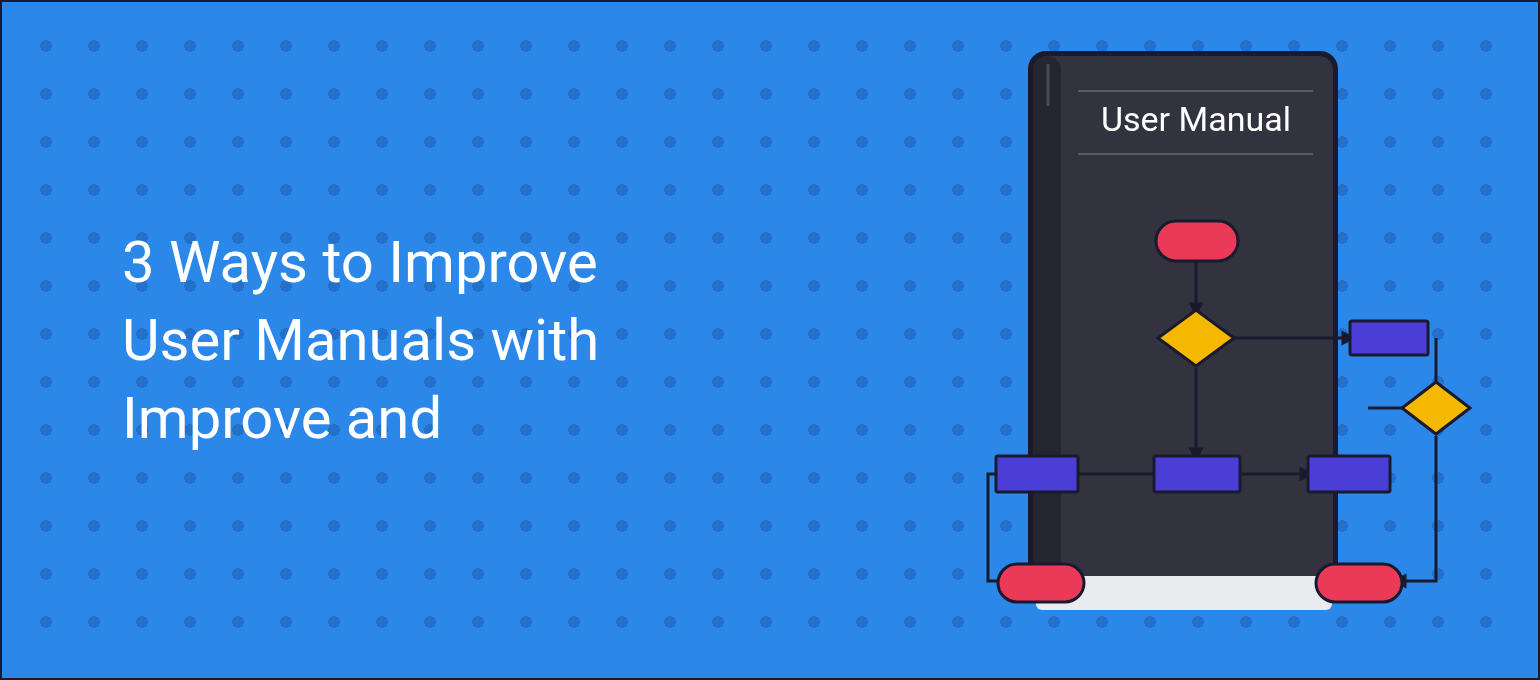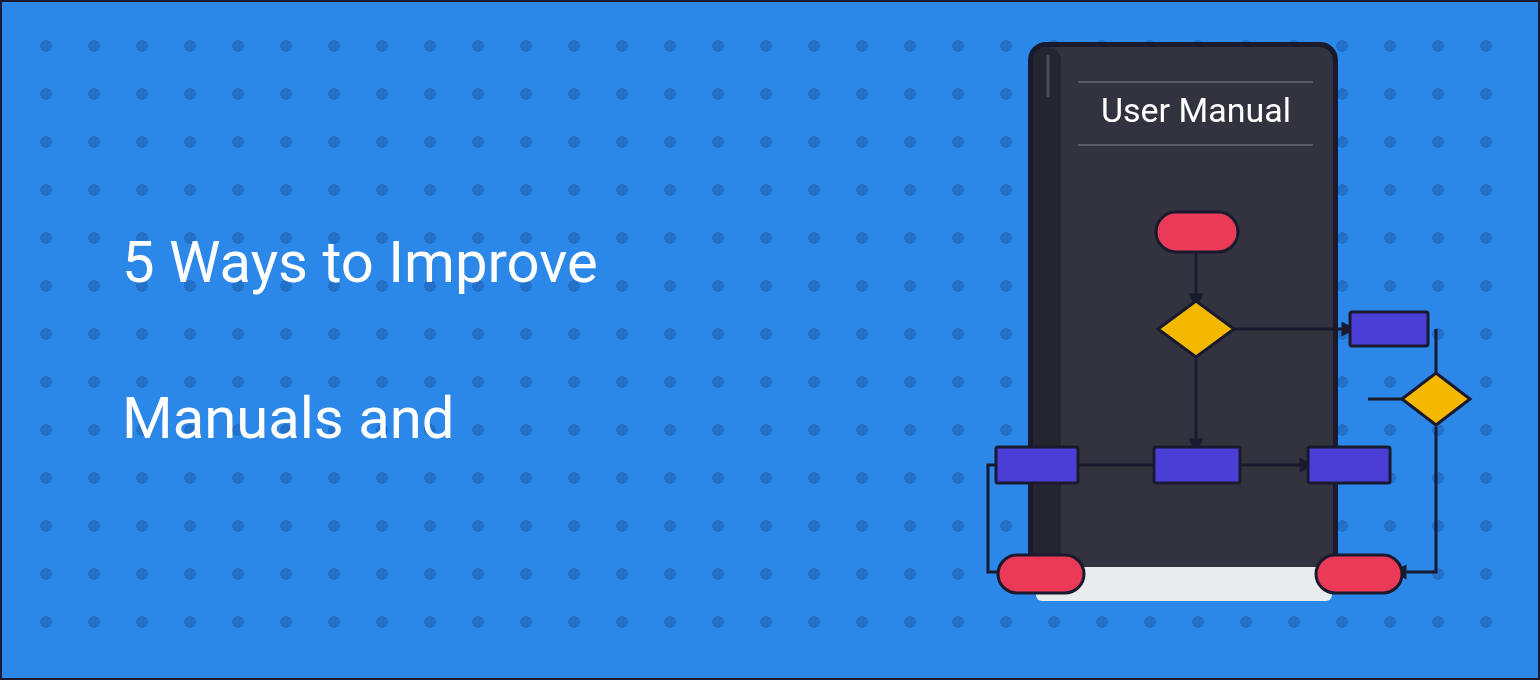--- a/index.html
+++ b/index.html
@@ -32,36 +32,36 @@
       z-index: 2;
       color: #ffffff;
       font-size: 58px;
       line-height: 1.35;
       font-weight: 400;
       max-width: 720px;
     }
     .illustration {
       position: absolute;
       right: 60px;
-      top: 25px;
+      top: 34px;
       width: 600px;
       height: 600px;
       z-index: 2;
     }
   </style>
 </head>
 <body>
 
 <div class="banner">
   <div class="dots"></div>
 
   <h1 class="headline">
-    <span>5 Ways to Improve</span><br>
-    <br>
-    <span>Manuals and</span><br>
+    <span>3 Ways to Improve</span><br>
+    <span>User Manuals with</span><br>
+    <span>Improve and</span><br>
   </h1>
 
   <div class="illustration">
     <svg viewBox="0 0 600 620" width="600" height="620">
 
       <rect x="150" y="15" width="310" height="555" rx="18" fill="#1a1a2e"></rect>
 
       <rect x="158" y="530" width="296" height="44" rx="6" fill="#e9ecef"></rect>
 
       <rect x="155" y="20" width="300" height="520" rx="14" fill="#32333f"></rect>

